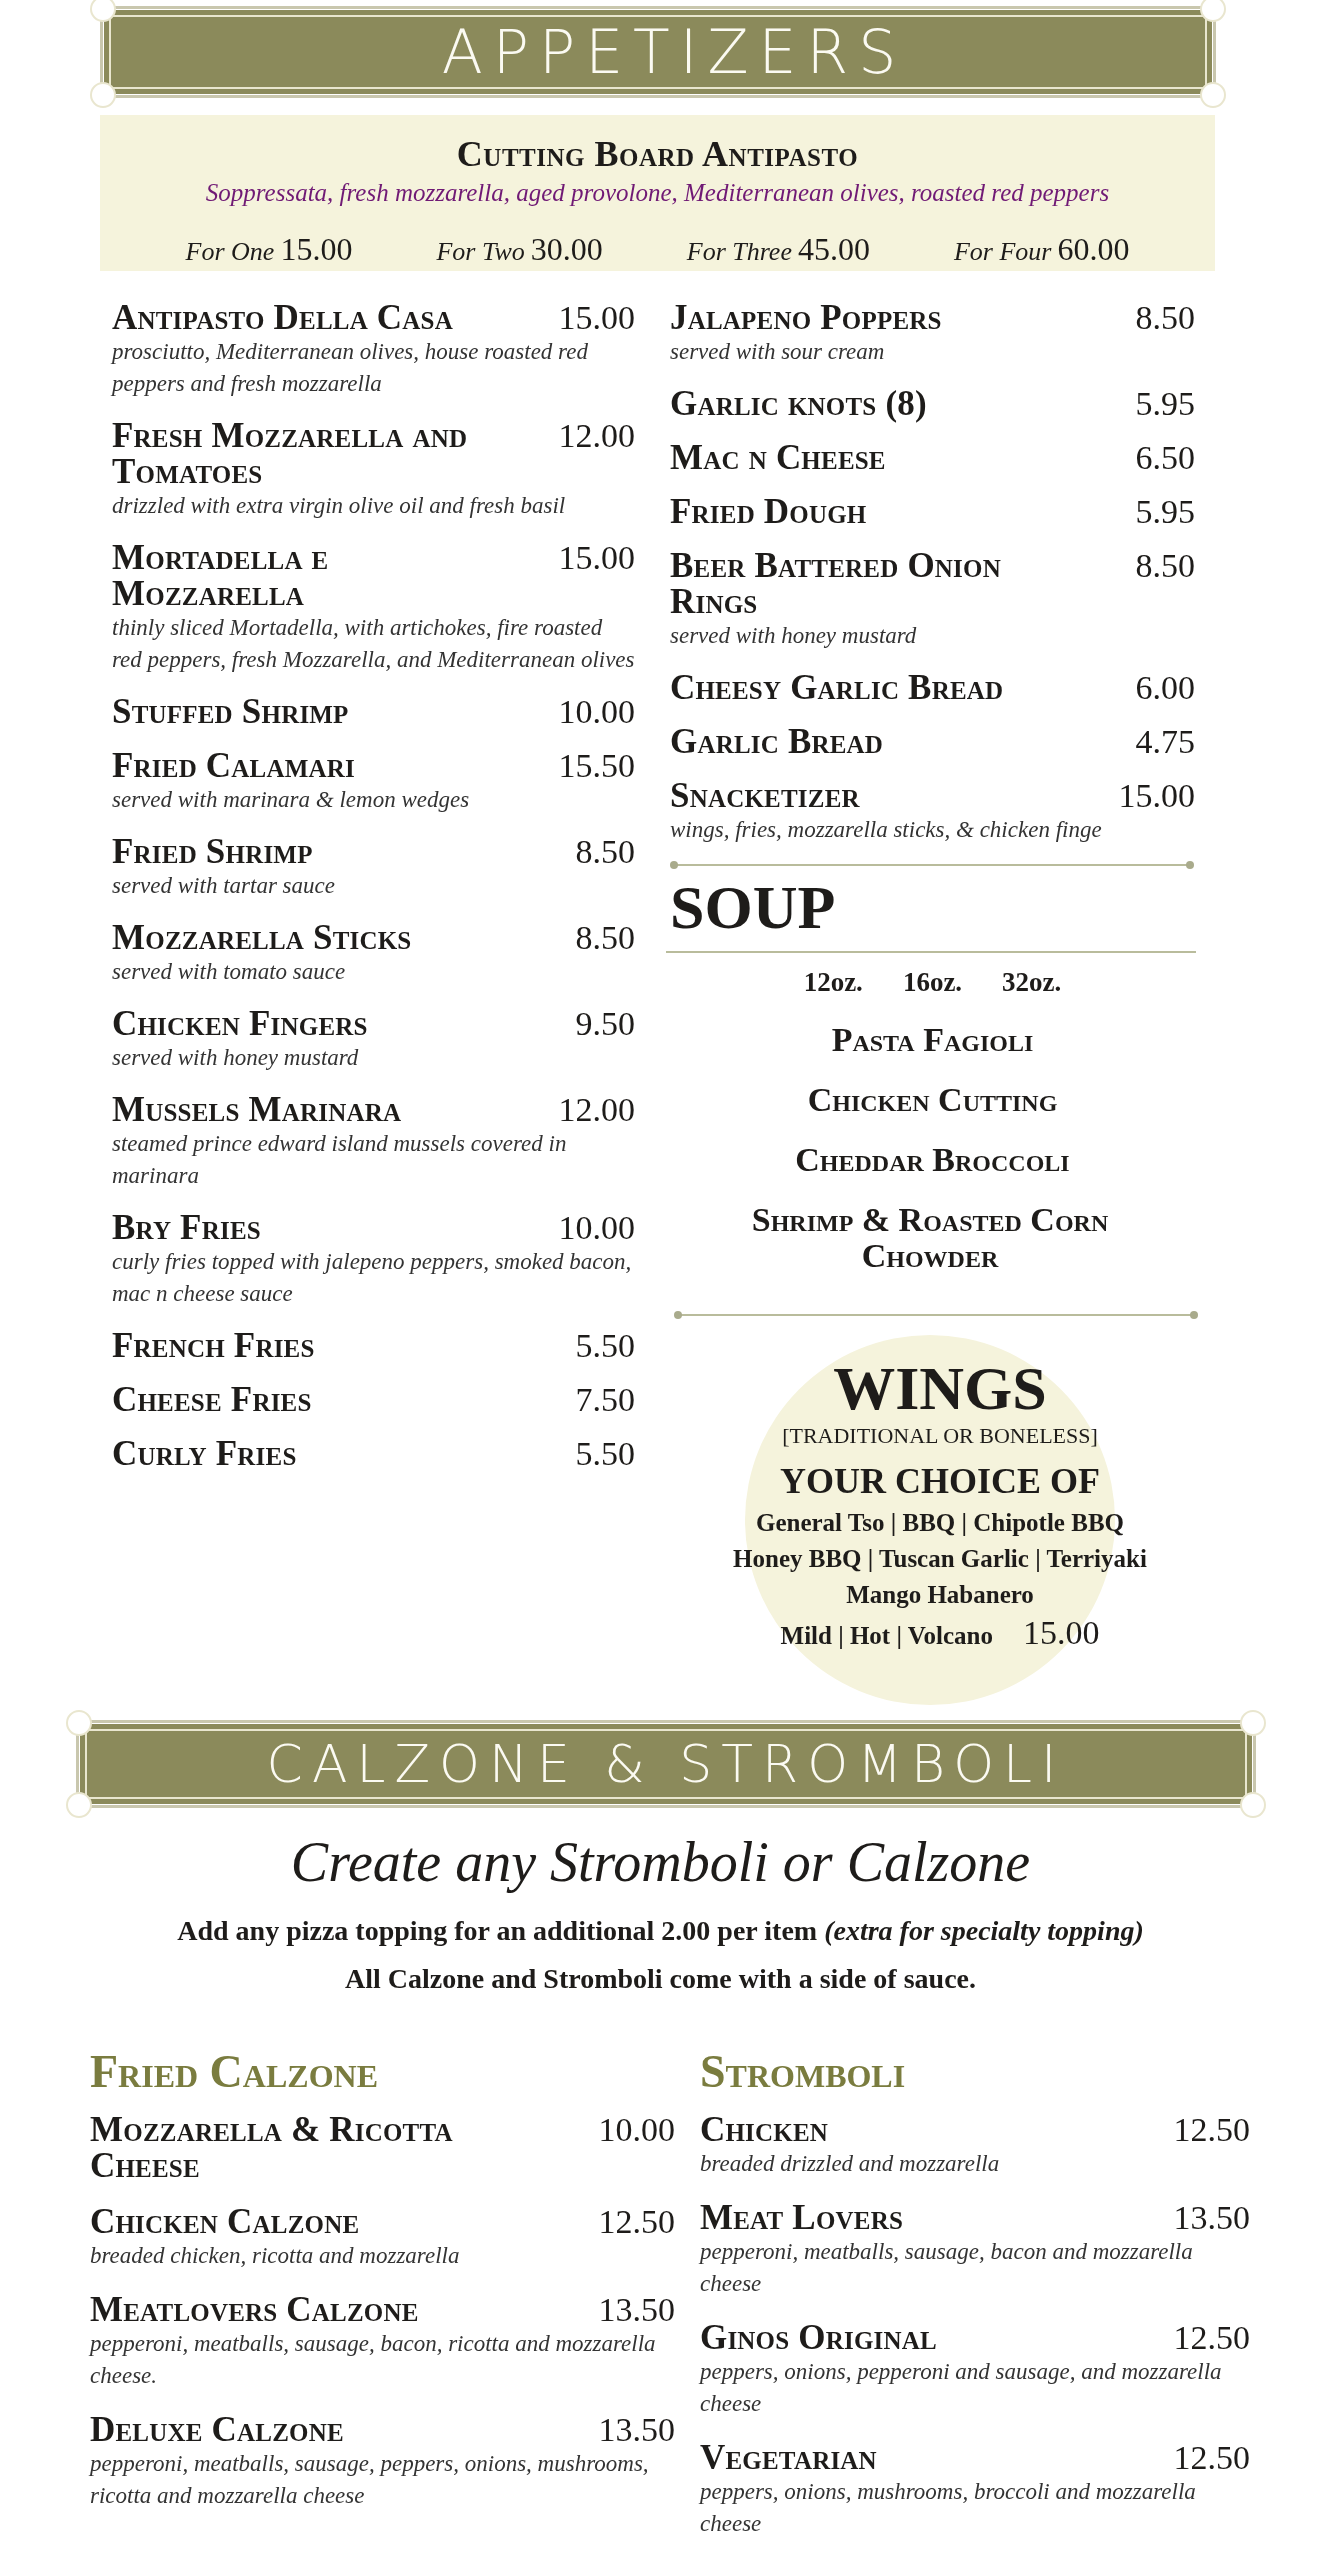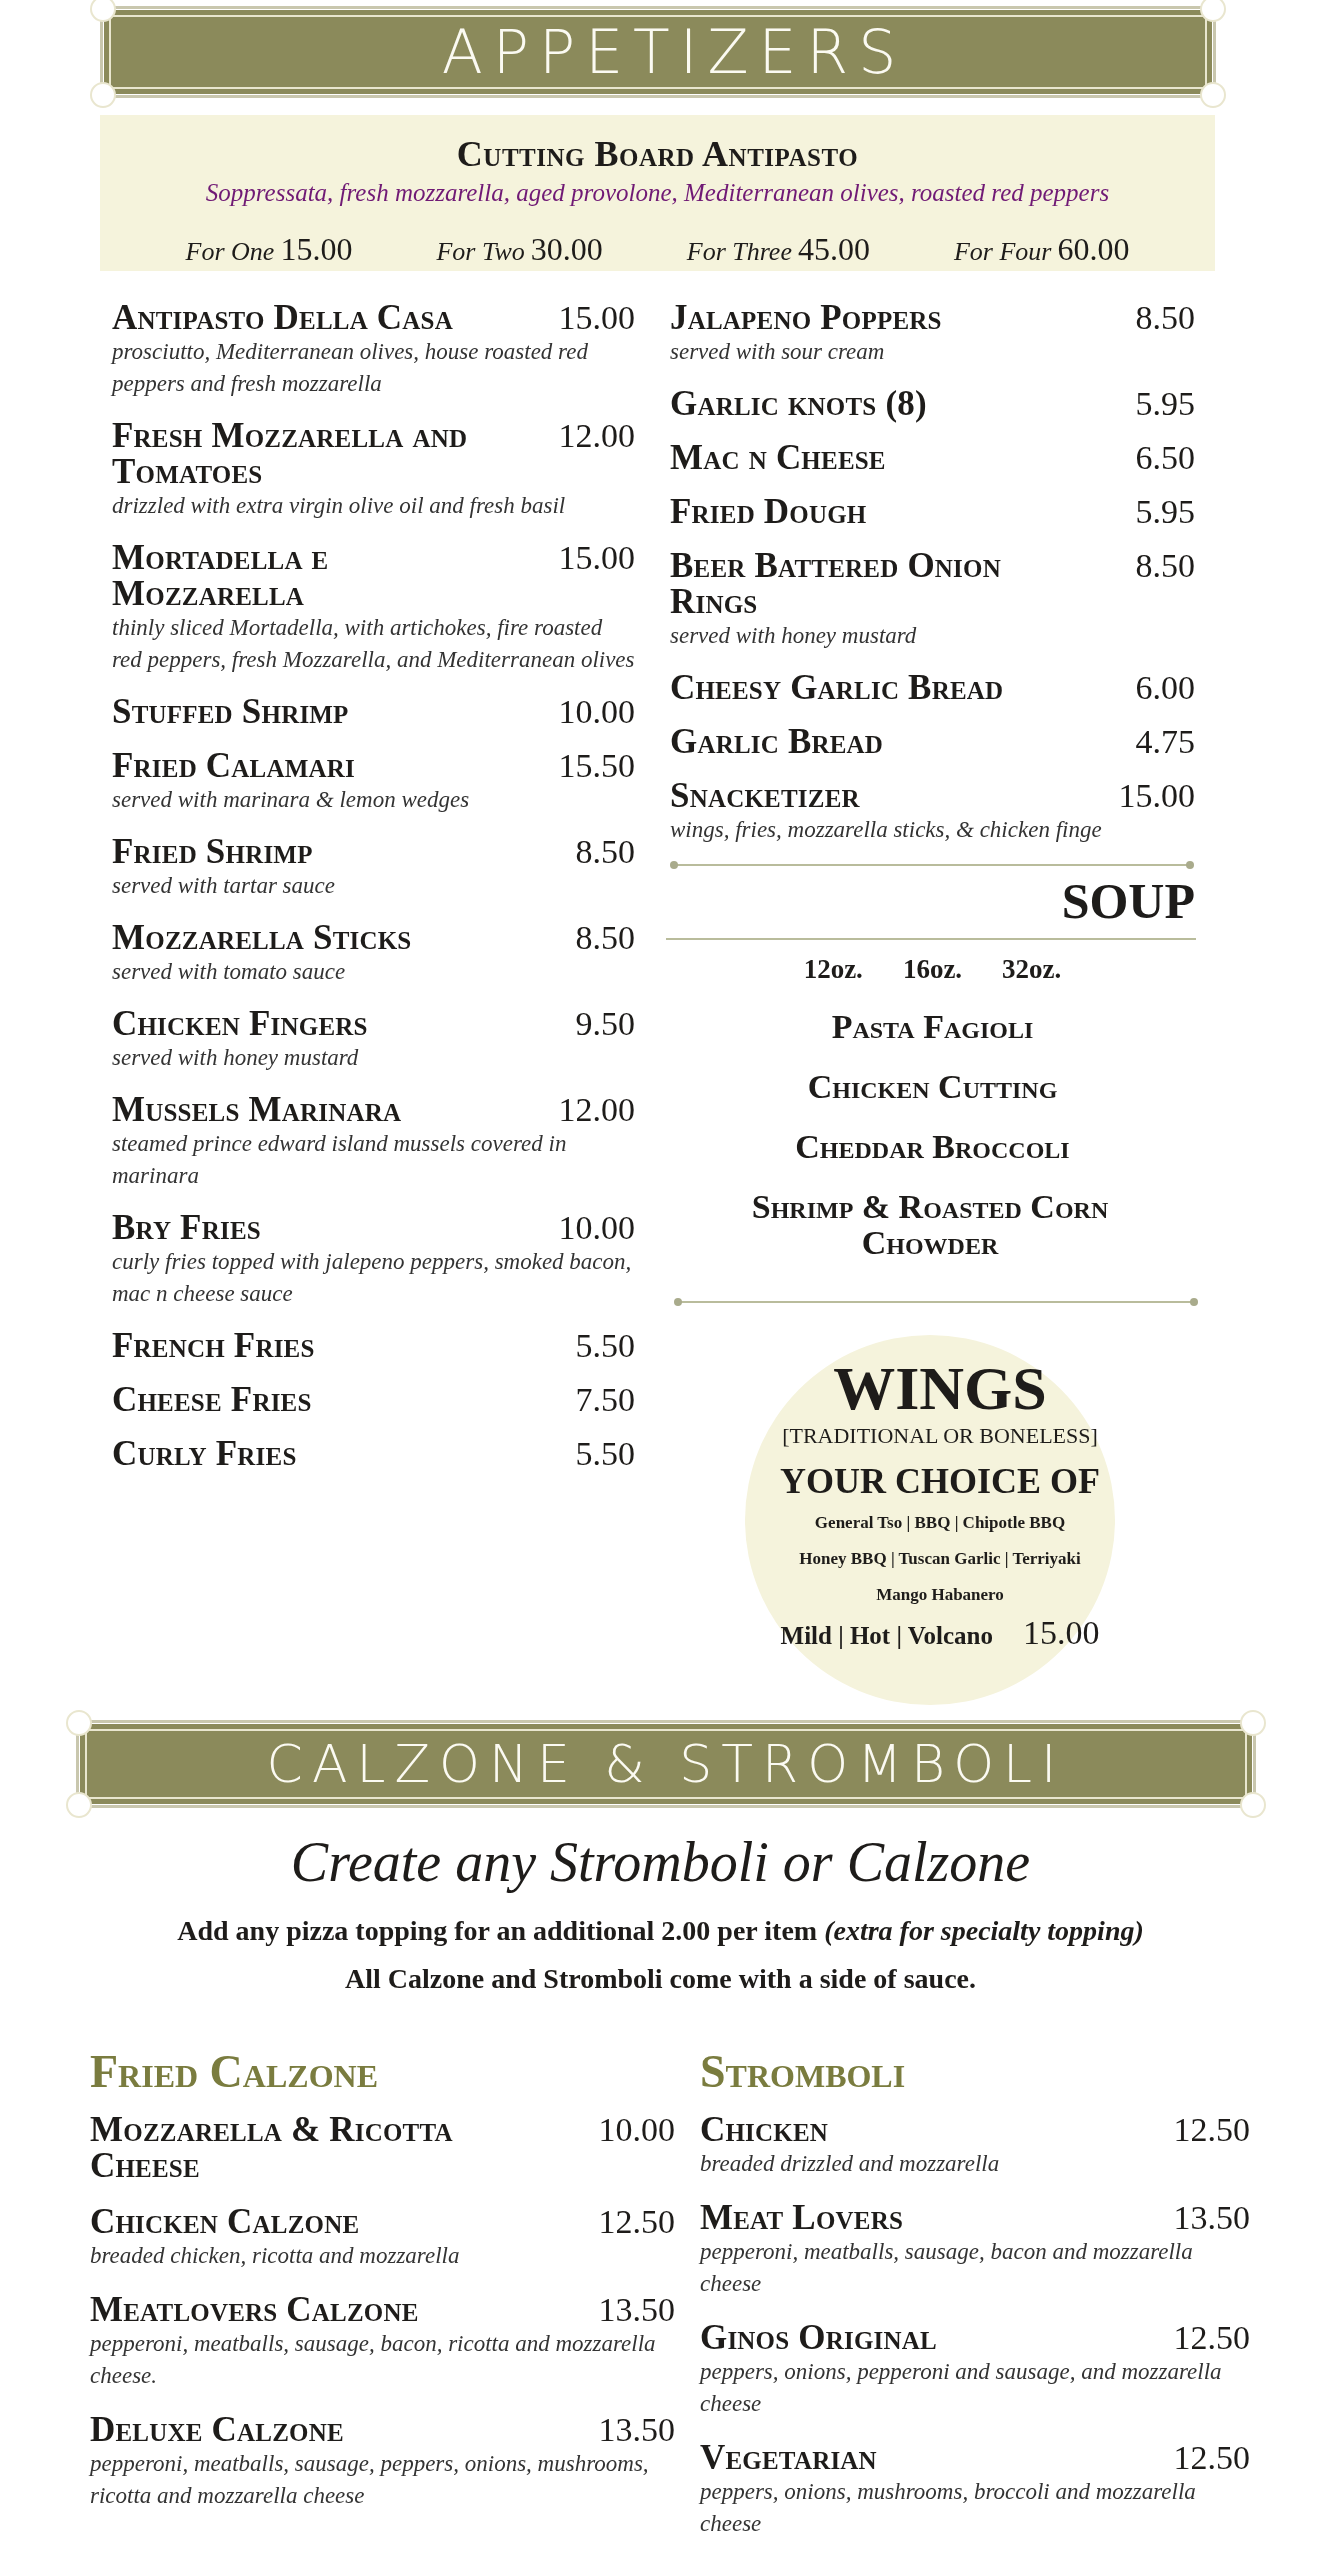--- a/index.html
+++ b/index.html
@@ -35,31 +35,31 @@
   .item .row { display: flex; justify-content: space-between; align-items: flex-start; }
   .item .name { font-weight: bold; font-variant: small-caps; font-size: 35px; line-height: 36px; letter-spacing: 0.2px; }
   .item .price { font-size: 34px; line-height: 36px; white-space: nowrap; }
   .item .desc { font-style: italic; font-size: 23px; line-height: 32px; color: #333; }
 
   
   .divider { position: relative; height: 2px; background: #b9bc9c; }
   .divider.dots::before, .divider.dots::after { content: ""; position: absolute; top: -3px; width: 8px; height: 8px; border-radius: 50%; background: #a9ab8c; }
   .divider.dots::before { left: -2px; }
   .divider.dots::after { right: -2px; }
-  .soup-title { text-align: right; font-size: 50px; font-weight: bold; margin: 6px 0 8px; }
+  .soup-title { text-align: left; font-size: 62px; font-weight: bold; margin: 6px 0 8px; }
   .soup-sizes { text-align: center; font-size: 27px; font-weight: bold; word-spacing: 0; margin-top: 14px; display: flex; justify-content: center; gap: 40px; }
   .soup-item { text-align: center; font-weight: bold; font-variant: small-caps; font-size: 34px; line-height: 36px; margin-top: 24px; }
 
   
   .wings-circle { position: absolute; left: 745px; top: 1335px; width: 370px; height: 370px; border-radius: 50%; background: #f5f3dc; }
   .wings { position: absolute; left: 660px; top: 1355px; width: 560px; text-align: center; }
   .wings .title { font-size: 62px; font-weight: bold; line-height: 66px; }
   .wings .sub { font-size: 22px; line-height: 30px; }
   .wings .choice { font-size: 36px; font-weight: bold; line-height: 48px; margin-top: 6px; }
-  .wings .flavors { font-size: 17px; font-weight: bold; line-height: 36px; }
+  .wings .flavors { font-size: 25px; font-weight: bold; line-height: 36px; }
   .wings .heat-row { font-size: 25px; font-weight: bold; line-height: 40px; }
   .wings .heat-row .price { font-size: 34px; font-weight: normal; margin-left: 30px; }
 
   
   .intro { position: absolute; left: 0; width: 1321px; text-align: center; }
   #intro-title { top: 1830px; font-style: italic; font-size: 56px; }
   #intro-note { top: 1915px; font-size: 28px; font-weight: bold; }
   #intro-note em { font-weight: bold; }
   #intro-sauce { top: 1963px; font-size: 28px; font-weight: bold; }
 

